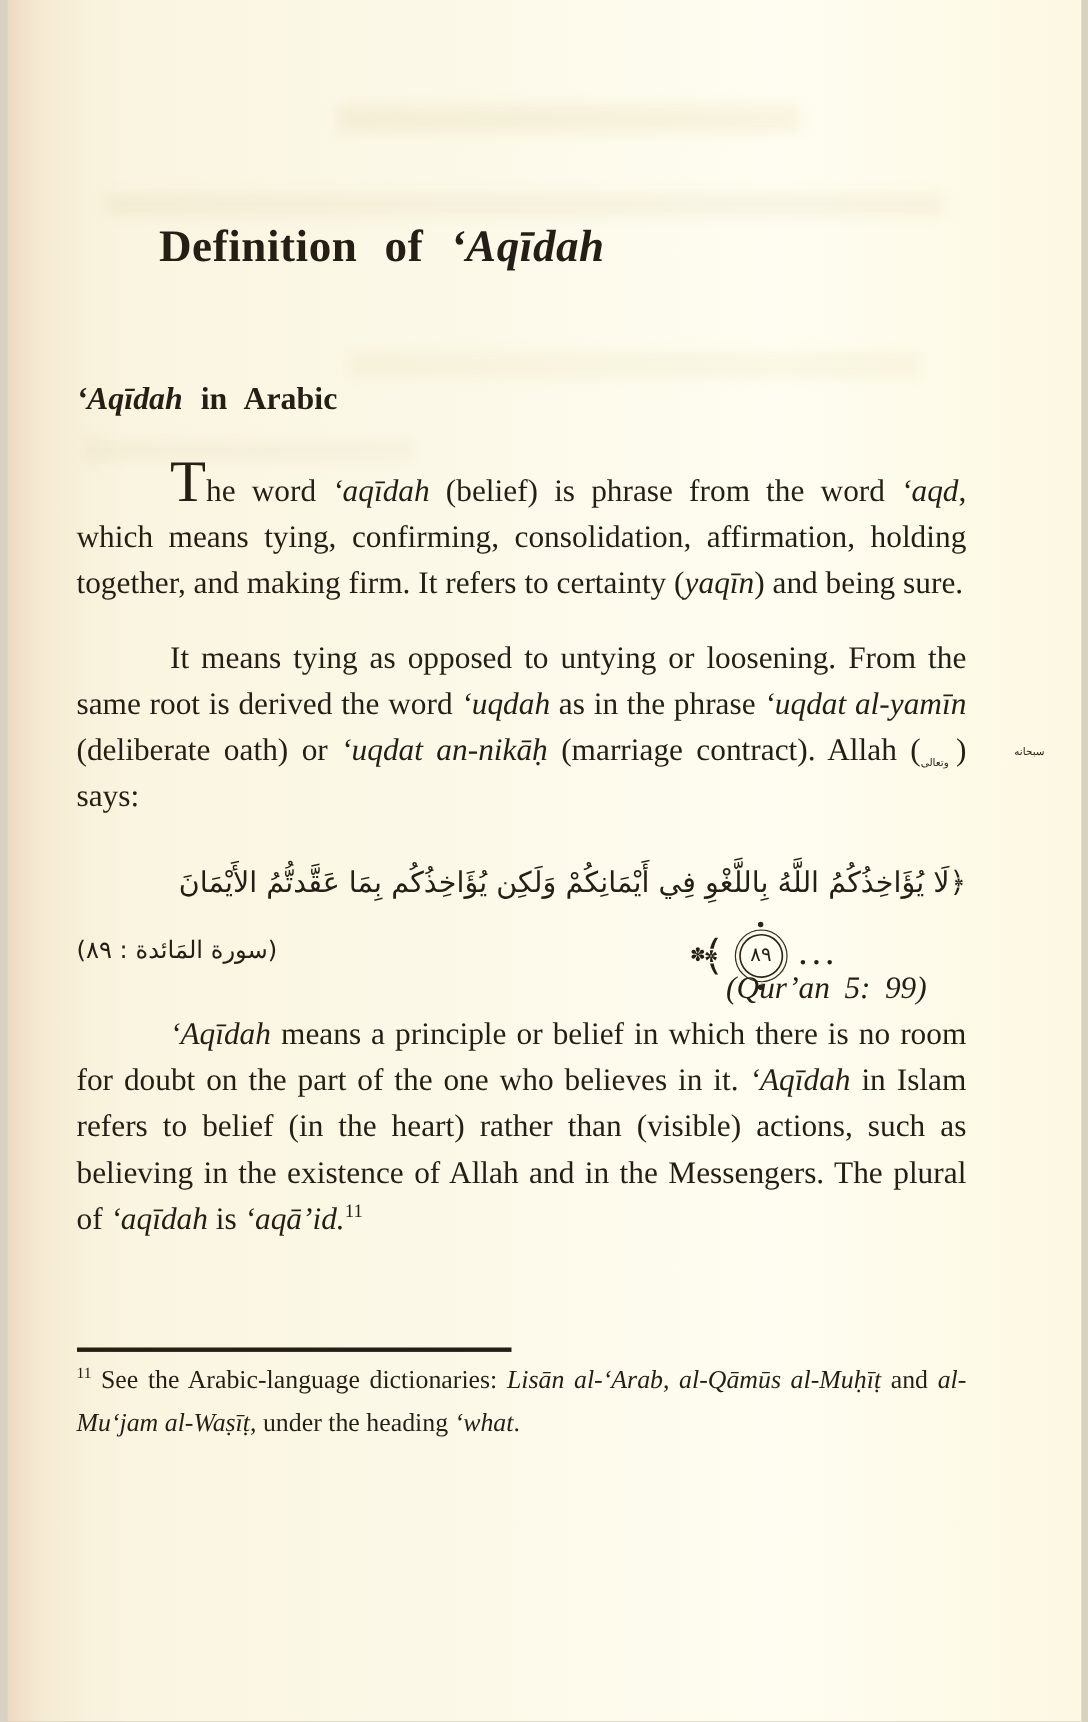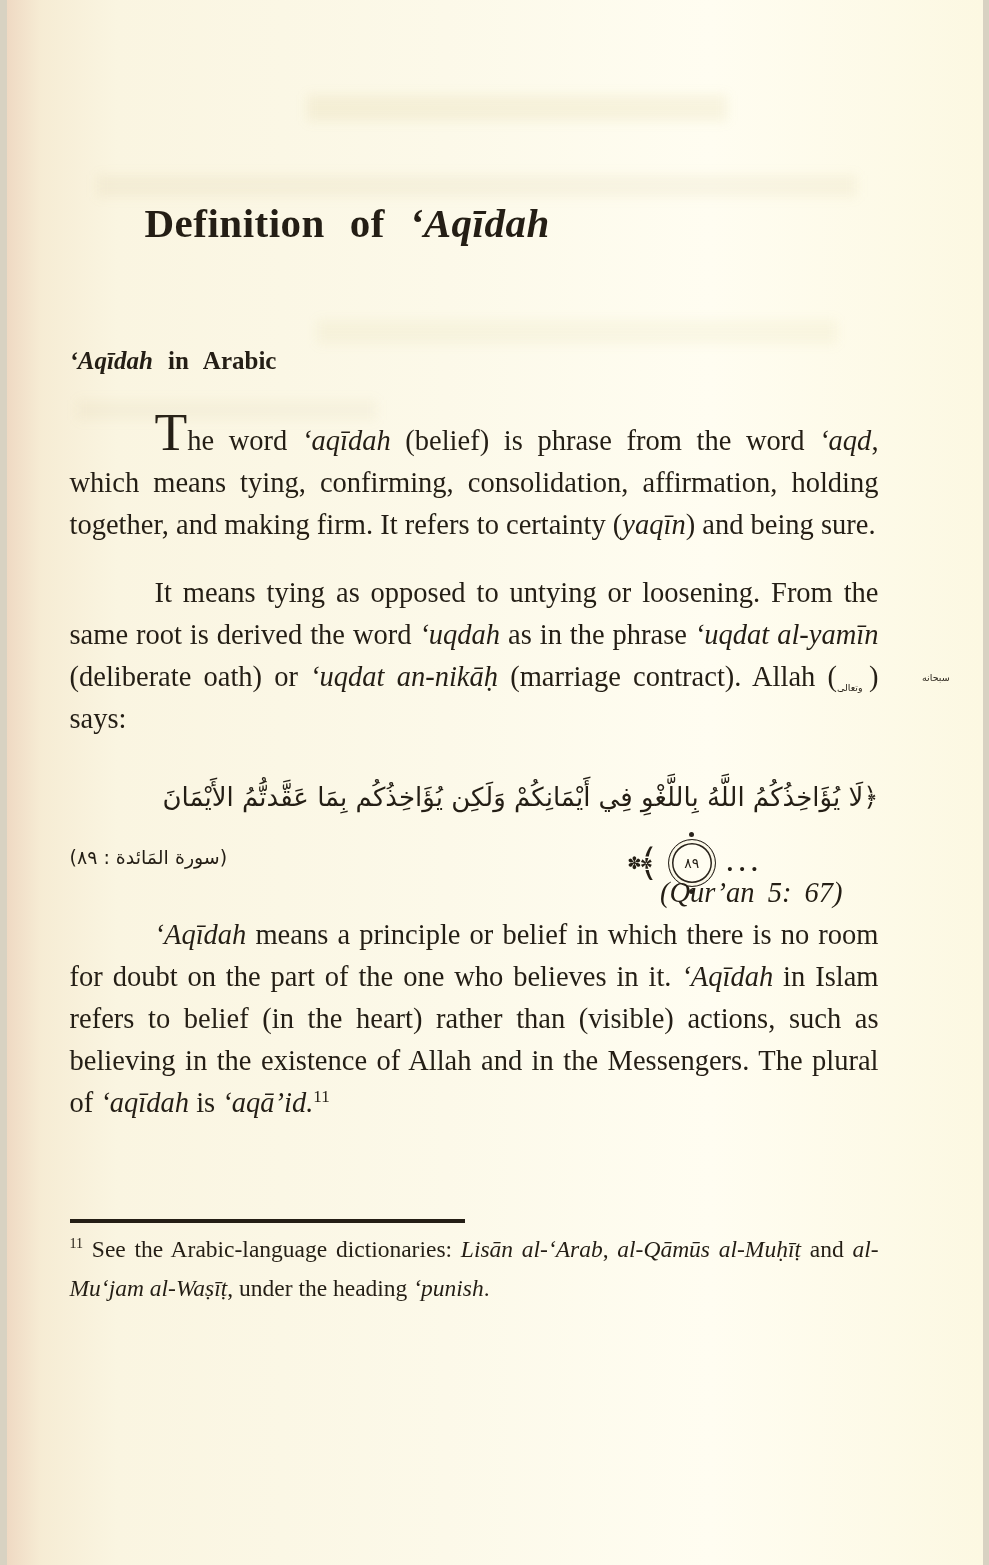--- a/index.html
+++ b/index.html
@@ -19,50 +19,50 @@
   .sm1{left:300px;top:95px;width:420px;height:26px;}
   .sm2{left:90px;top:175px;width:760px;height:22px;background:rgba(175,150,80,0.08);}
   .sm3{left:310px;top:320px;width:520px;height:24px;background:rgba(190,165,70,0.07);}
   .sm4{left:70px;top:400px;width:300px;height:20px;background:rgba(175,150,80,0.06);}
 
   .title{
     font-size:41px;font-weight:bold;letter-spacing:0.5px;word-spacing:14px;
     margin:0 0 0 75px;line-height:1.15;
   }
   .heading{
-    font-size:25px;font-weight:bold;word-spacing:9px;
+    font-size:29px;font-weight:bold;word-spacing:9px;
     margin:99px 0 16px 0;line-height:1.2;
   }
   .para{
     font-size:28.5px;line-height:42px;text-align:justify;text-indent:85px;
     margin:0;
   }
   .para1{margin-top:36px;}
   .para1::first-letter{font-size:188%;line-height:0.75;}
   .para2{margin-top:26px;}
   .para3{margin-top:12px;}
 
   .verse{
     direction:rtl;white-space:nowrap;
     font-family:"DejaVu Sans",sans-serif;
     font-size:26px;line-height:66px;margin-top:24px;
   }
   .verse-meta{position:relative;height:62px;margin-top:2px;direction:ltr;}
   .verse-source{
     position:absolute;left:0;top:14px;direction:rtl;
-    font-family:"DejaVu Sans",sans-serif;font-size:19px;
+    font-family:"DejaVu Sans",sans-serif;font-size:22px;
   }
   .orn-group{position:absolute;right:115px;top:0;display:flex;align-items:center;gap:9px;height:62px;}
   .rosette{font-family:"DejaVu Sans",sans-serif;font-size:17px;margin-right:-14px;z-index:1;}
   .crescent{font-family:"DejaVu Sans",sans-serif;font-size:38px;line-height:1;}
   .medallion{
     position:relative;width:46px;height:46px;border-radius:50%;
     border:1.5px solid #2a241c;box-shadow:inset 0 0 0 3px #fcf9e9, inset 0 0 0 4.5px #2a241c;
     display:flex;align-items:center;justify-content:center;
-    font-family:"DejaVu Sans",sans-serif;font-size:14px;
+    font-family:"DejaVu Sans",sans-serif;font-size:18px;
   }
   .medallion::before,.medallion::after{
     content:"";position:absolute;left:50%;width:5px;height:5px;margin-left:-2.5px;
     background:#2a241c;border-radius:50%;
   }
   .medallion::before{top:-8px;}
   .medallion::after{bottom:-8px;}
   .dots{font-size:25px;font-weight:bold;letter-spacing:6px;padding-left:2px;}
 
   .translation{
@@ -110,22 +110,22 @@
     <span class="verse-source">(سورة المَائدة : ٨٩)</span>
     <span class="orn-group">
       <span class="rosette">✽</span>
       <span class="crescent">﴾</span>
       <span class="medallion">٨٩</span>
       <span class="dots">...</span>
     </span>
   </div>
 
   <div class="translation">
-    <span class="citation">(Qur’an 5: 67)</span>
+    <span class="citation">(Qur’an 5: 99)</span>
   </div>
 
   <p class="para para3"><span class="r-i">‘Aqīdah</span><span> means a principle or belief in which there is no room for doubt on the part of the one who believes in it. </span><span class="r-i">‘Aqīdah</span><span> in Islam refers to belief (in the heart) rather than (visible) actions, such as believing in the existence of Allah and in the Messengers. The plural of </span><span class="r-i">‘aqīdah</span><span> is </span><span class="r-i">‘aqā’id.</span><span class="r-sup">11</span></p>
 
   <div class="fn-rule"></div>
 
-  <p class="footnote"><span class="r-sup">11</span><span> See the Arabic-language dictionaries: </span><span class="r-i">Lisān al-‘Arab</span><span>, </span><span class="r-i">al-Qāmūs al-Muḥīṭ</span><span> and </span><span class="r-i">al-Mu‘jam al-Waṣīṭ</span><span>, under the heading </span><span class="r-i">‘punish</span><span>.</span></p>
+  <p class="footnote"><span class="r-sup">11</span><span> See the Arabic-language dictionaries: </span><span class="r-i">Lisān al-‘Arab</span><span>, </span><span class="r-i">al-Qāmūs al-Muḥīṭ</span><span> and </span><span class="r-i">al-Mu‘jam al-Waṣīṭ</span><span>, under the heading </span><span class="r-i">‘what</span><span>.</span></p>
 
 </div>
 
 </body></html>

